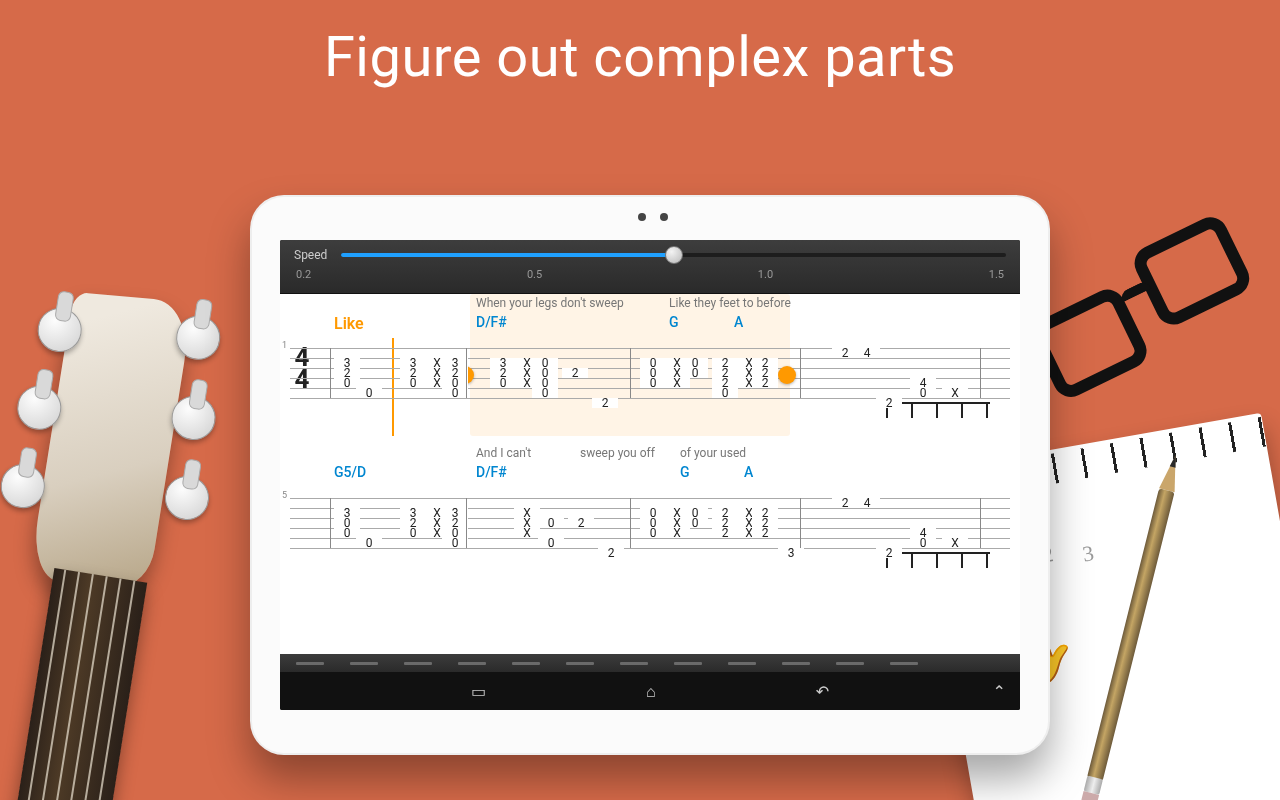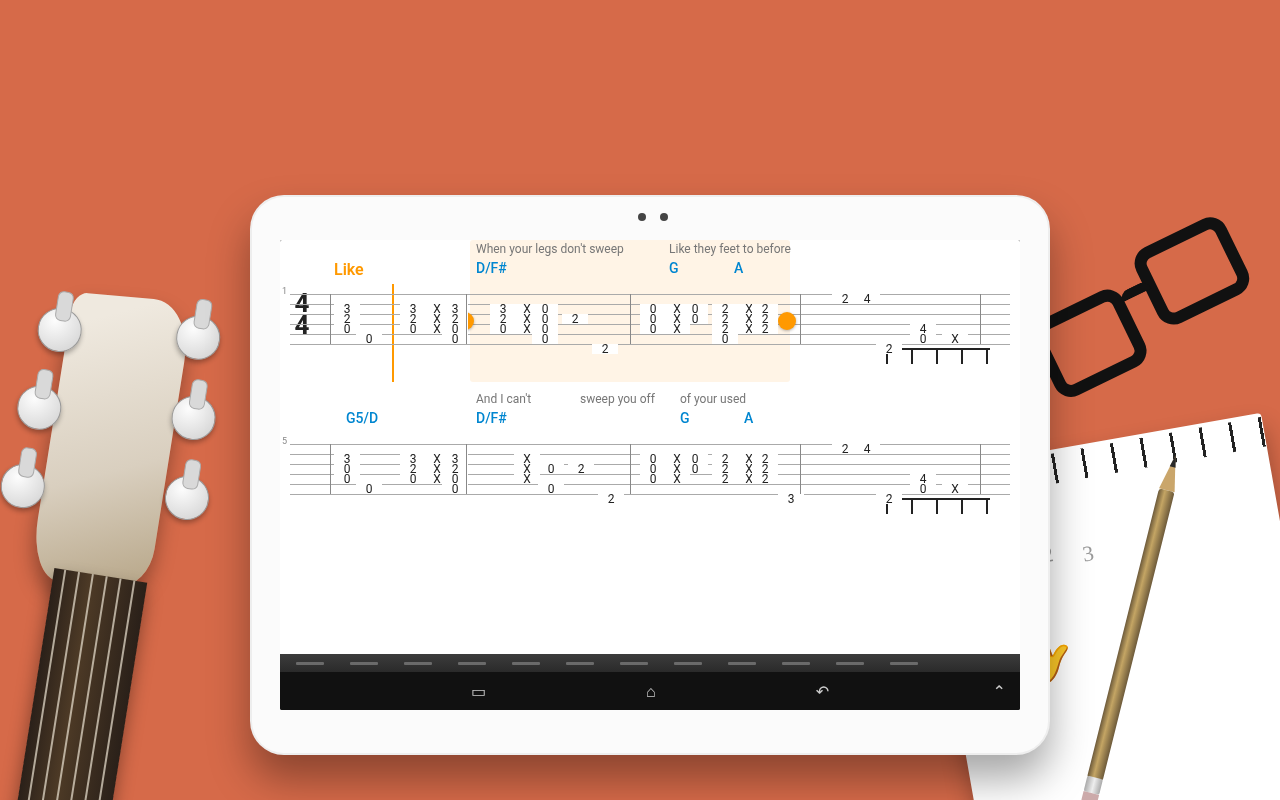--- a/index.html
+++ b/index.html
@@ -123,28 +123,45 @@
 </div>
 <div class="pencil">
   <div class="tip"></div>
     <div class="lead"></div>
     <div class="body"></div>
     <div class="ferr"></div>
     <div class="eraser"></div>
 </div>
 
 <div class="promo">
+  <h1>Figure out complex parts</h1>
 </div>
 
 <div class="tablet">
   <div class="sensor s1"></div>
     <div class="sensor s2"></div>
   <div class="screen">
 
 
+    <div class="speedbar">
+      <div class="speed-top">
+        <span class="speed-label">Speed</span>
+        <div class="slider-wrap">
+          <div class="slider-track"></div>
+          <div class="slider-fill" id="sfill" style="width: 50%;"></div>
+          <div class="slider-handle" id="shandle" style="left: 50%;"></div>
+        </div>
+      </div>
+      <div class="speed-ticks">
+        <span>0.2</span>
+          <span>0.5</span>
+        <span>1.0</span>
+          <span>1.5</span>
+      </div>
+    </div>
 
     <div class="tabview">
 
       <div class="line" id="line1">
         <div class="hl" style="left:190px;width:320px"></div>
         <div class="playhead" style="left:112px"></div>
         <span class="linenum">1</span>
         <div class="timesig">
           <div>4</div>
             <div>4</div>
@@ -368,21 +385,21 @@
         <div class="beams">
             <div class="stembar" style="left:0"></div>
             <div class="stembar" style="left:25px"></div>
             <div class="stembar" style="left:50px"></div>
             <div class="stembar" style="left:75px"></div>
             <div class="stembar" style="left:100px"></div>
           </div>
       <div class="lyric" style="left: 196px;">And I can't</div>
           <div class="lyric" style="left: 300px;">sweep you off</div>
           <div class="lyric" style="left: 400px;">of your used</div>
-          <div class="chord" style="left: 66px;">G5/D</div>
+          <div class="chord" style="left: 54px;">G5/D</div>
           <div class="chord" style="left: 196px;">D/F#</div>
           <div class="chord" style="left: 400px;">G</div>
           <div class="chord" style="left: 464px;">A</div>
           <div class="col" style="left: 54px;">
             <div class="fret" style="background: transparent;"></div>
             <div class="fret" style="background: rgb(255, 255, 255);">3</div>
             <div class="fret" style="background: rgb(255, 255, 255);">0</div>
             <div class="fret" style="background: rgb(255, 255, 255);">0</div>
             <div class="fret" style="background: transparent;"></div>
             <div class="fret" style="background: transparent;"></div>

